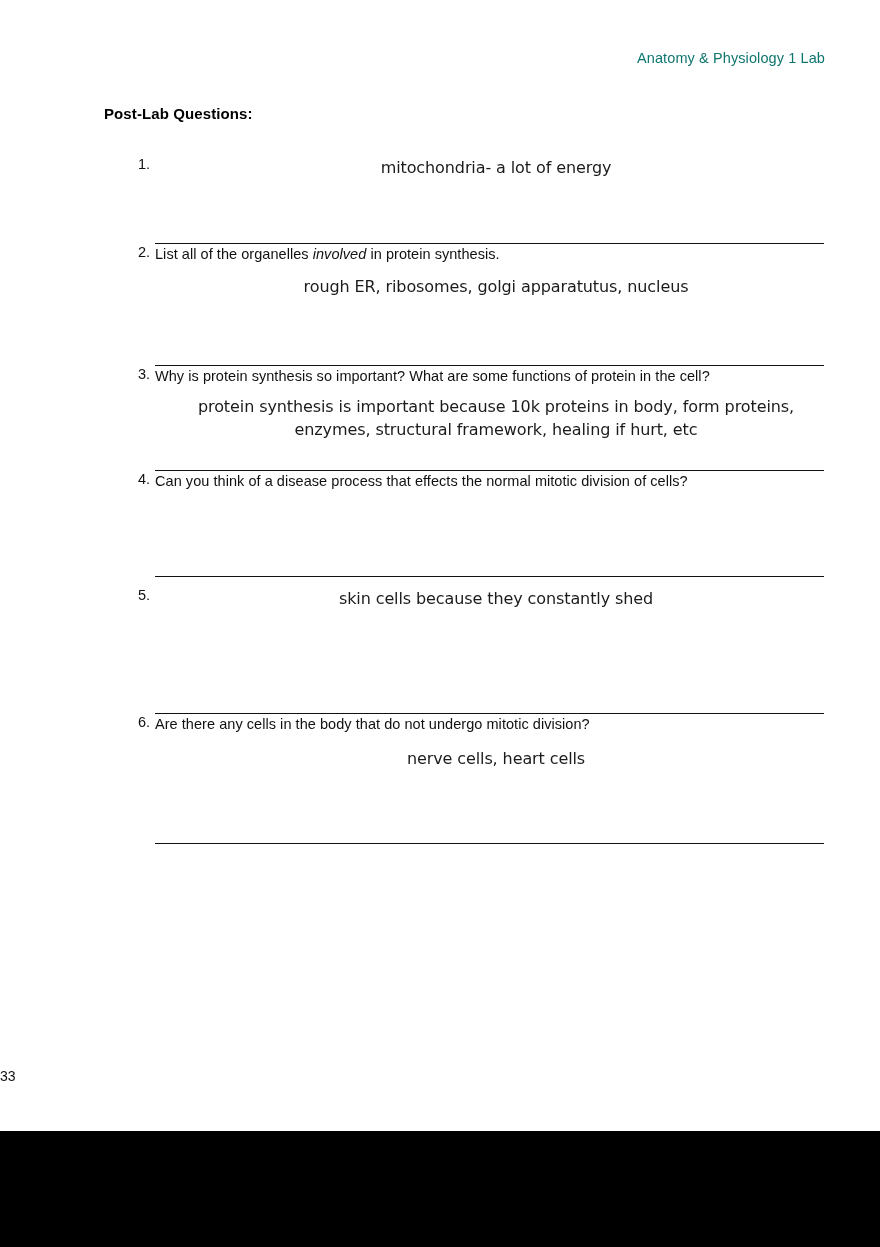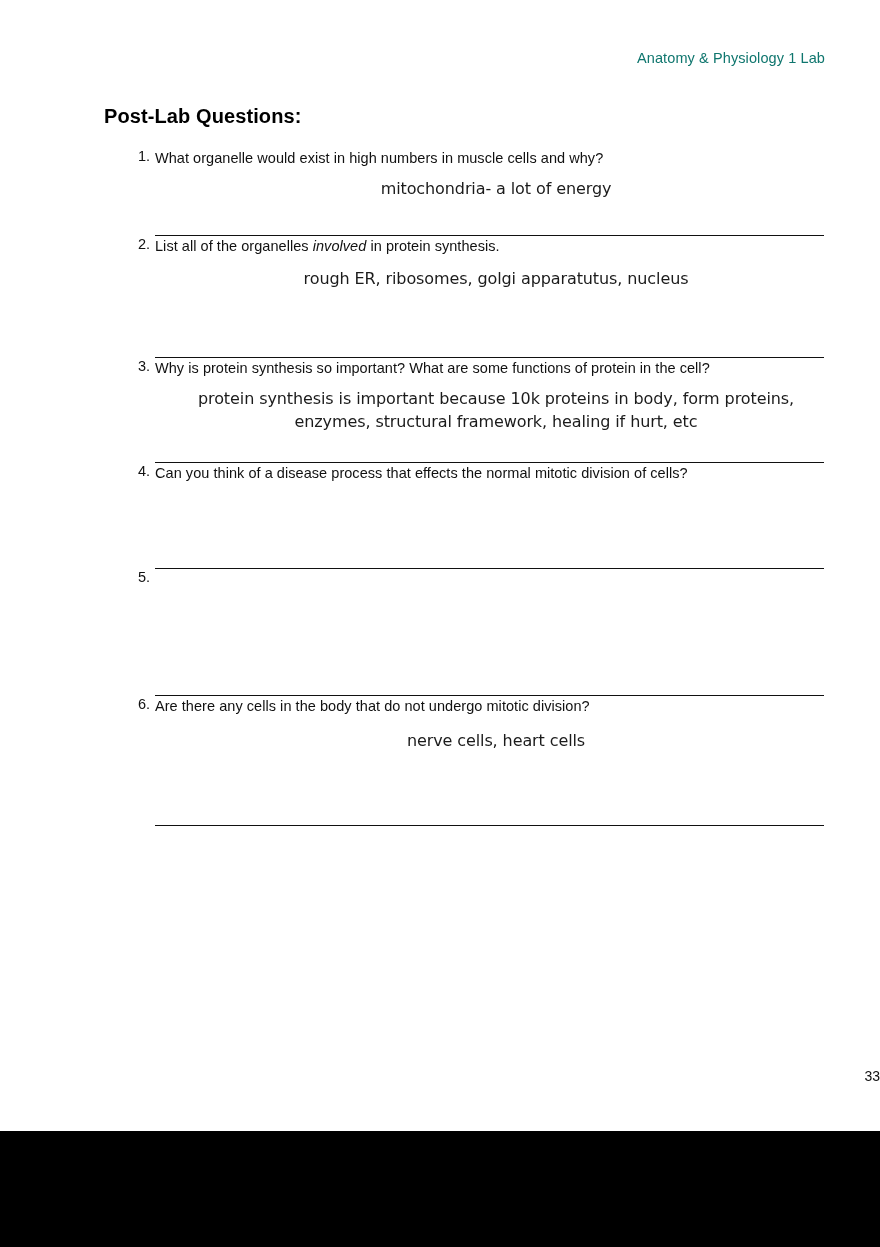--- a/index.html
+++ b/index.html
@@ -35,21 +35,21 @@
     top: 50px;
     right: 55px;
     font-size: 14.5px;
     color: #0f766e;
     letter-spacing: 0.1px;
   }
   .section-title {
     position: absolute;
     top: 105px;
     left: 104px;
-    font-size: 20px;
+    font-size: 15px;
     font-weight: bold;
     color: #000;
     letter-spacing: 0.1px;
   }
   .qlist {
     position: absolute;
     top: 148px;
     left: 104px;
     width: 730px;
   }
@@ -89,38 +89,37 @@
   .rule {
     margin-left: 51px;
     border-bottom: 1.3px solid #111;
     width: 669px;
   }
   .pagenum {
     position: absolute;
     top: 1068px;
     left: 0;
     width: 880px;
-    text-align: right;
+    text-align: left;
     font-size: 14px;
     color: #111;
   }
 </style>
 </head>
 <body>
 
 <div class="page">
 
   <div class="header">Anatomy &amp; Physiology 1 Lab</div>
 
   <div class="section-title">Post-Lab Questions:</div>
 
   <div class="qlist">
       <div class="qitem" style="height: 88px;">
         <div class="qnum">1.</div>
-        <div class="qtext"><span>What organelle would exist in high numbers in muscle cells and why?</span></div>
         <div class="answer" style="margin-top: 8px;">mitochondria- a lot of energy</div>
         <div class="rule" style="position: absolute; bottom: 0px;"></div>
       </div>
       <div class="qitem" style="height: 122px;">
         <div class="qnum">2.</div>
         <div class="qtext"><span>List all of the organelles </span><em>involved</em><span> in protein synthesis.</span></div>
         <div class="answer" style="margin-top: 10px;">rough ER, ribosomes, golgi apparatutus, nucleus</div>
         <div class="rule" style="position: absolute; bottom: 0px;"></div>
       </div>
       <div class="qitem" style="height: 105px;">
@@ -129,20 +128,21 @@
         <div class="answer" style="">protein synthesis is important because 10k proteins in body, form proteins, enzymes, structural framework, healing if hurt, etc</div>
         <div class="rule" style="position: absolute; bottom: 0px;"></div>
       </div>
       <div class="qitem" style="height: 106px;">
         <div class="qnum">4.</div>
         <div class="qtext"><span>Can you think of a disease process that effects the normal mitotic division of cells?</span></div>
         <div class="rule" style="position: absolute; bottom: 0px;"></div>
       </div>
       <div class="qitem" style="height: 127px;">
         <div class="qnum">5.</div>
+        <div class="answer" style="margin-top: 10px;">skin cells because they constantly shed</div>
         <div class="rule" style="position: absolute; bottom: 0px;"></div>
       </div>
       <div class="qitem" style="height: 130px;">
         <div class="qnum">6.</div>
         <div class="qtext"><span>Are there any cells in the body that do not undergo mitotic division?</span></div>
         <div class="answer" style="margin-top: 12px;">nerve cells, heart cells</div>
         <div class="rule" style="position: absolute; bottom: 0px;"></div>
       </div>
     </div>
 

